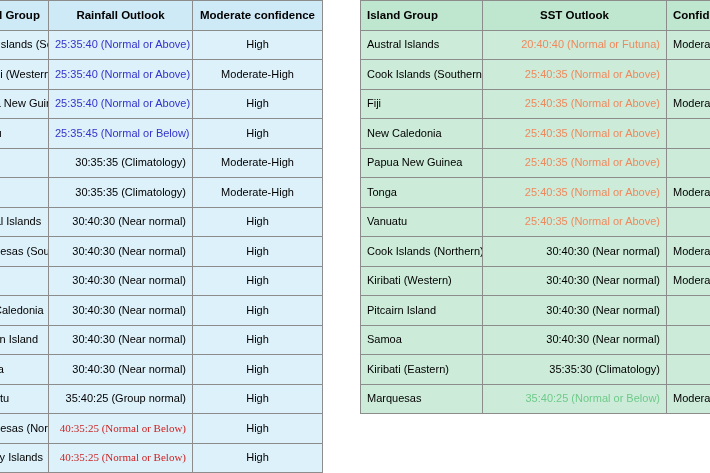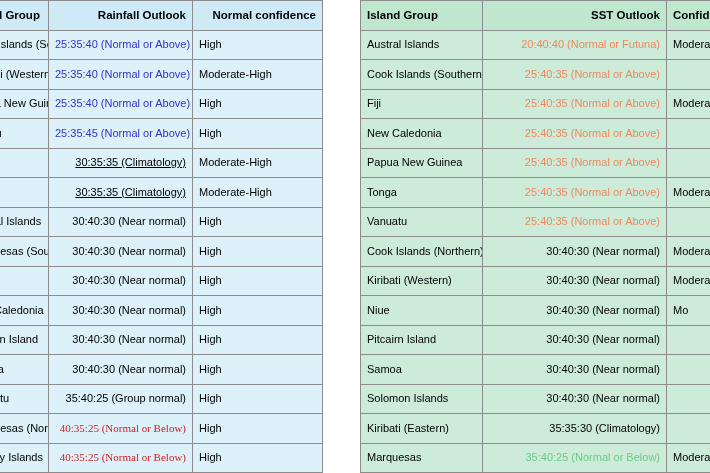--- a/index.html
+++ b/index.html
@@ -44,40 +44,40 @@
     border: 1px solid #8c8c8c;
     font-size: 11px;
     height: 28.5px;
     padding: 0 6px;
     line-height: 13px;
     white-space: nowrap;
     overflow: hidden;
   }
   thead th {
     font-weight: bold;
-    text-align: right;
+    text-align: center;
     font-size: 11.5px;
   }
   .tbl-rain thead th { background: #cfeaf7; color: #000; }
   .tbl-sst thead th { background: #bfe6cf; color: #000; }
 
   .tbl-rain td { background: #ddf1fa; }
   .tbl-sst td { background: #ccecd9; }
 
   td.group { text-align: left; }
   td.outlook { text-align: right; }
-  td.conf { text-align: left; }
+  td.conf { text-align: center; }
 
   .tbl-rain thead th.group-h { text-align: left; }
   .tbl-sst thead th.group-h { text-align: left; }
 
   .v-above { color: #3333cc; }
   .v-normal { color: #000000; }
   .v-below { color: #cc2222; font-family: Liberation Serif, serif; }
-  .v-clim { color: #000000; text-decoration: underline; }
+  .v-clim { color: #000000; }
 
   .sst-above { color: #f0885c; }
   .sst-normal { color: #000000; }
   .sst-below { color: #6fc98a; }
   .sst-clim { color: #000000; }
 
   
   .clip-left {
     width: 360px;
     overflow: hidden;
@@ -107,42 +107,42 @@
       <table class="tbl-rain">
         <colgroup>
           <col class="c-group">
           <col class="c-outlook">
           <col class="c-conf">
         </colgroup>
         <thead>
           <tr>
             <th class="group-h">Island Group</th>
             <th>Rainfall Outlook</th>
-            <th>Normal confidence</th>
+            <th>Moderate confidence</th>
           </tr>
         </thead>
         <tbody id="rain-body">
             <tr>
               <td class="group">Cook Islands (Southern)</td>
               <td class="outlook v-above">25:35:40 (Normal or Above)</td>
               <td class="conf">High</td>
             </tr>
             <tr>
               <td class="group">Kiribati (Western)</td>
               <td class="outlook v-above">25:35:40 (Normal or Above)</td>
               <td class="conf">Moderate-High</td>
             </tr>
             <tr>
               <td class="group">Papua New Guinea</td>
               <td class="outlook v-above">25:35:40 (Normal or Above)</td>
               <td class="conf">High</td>
             </tr>
             <tr>
               <td class="group">Tuvalu</td>
-              <td class="outlook v-above">25:35:45 (Normal or Above)</td>
+              <td class="outlook v-above">25:35:45 (Normal or Below)</td>
               <td class="conf">High</td>
             </tr>
             <tr>
               <td class="group">Fiji</td>
               <td class="outlook v-clim">30:35:35 (Climatology)</td>
               <td class="conf">Moderate-High</td>
             </tr>
             <tr>
               <td class="group">Tonga</td>
               <td class="outlook v-clim">30:35:35 (Climatology)</td>
@@ -258,36 +258,26 @@
               <td class="group">Cook Islands (Northern)</td>
               <td class="outlook sst-normal">30:40:30 (Near normal)</td>
               <td class="conf">Moderate</td>
             </tr>
             <tr>
               <td class="group">Kiribati (Western)</td>
               <td class="outlook sst-normal">30:40:30 (Near normal)</td>
               <td class="conf">Moderate</td>
             </tr>
             <tr>
-              <td class="group">Niue</td>
-              <td class="outlook sst-normal">30:40:30 (Near normal)</td>
-              <td class="conf">Mo</td>
-            </tr>
-            <tr>
               <td class="group">Pitcairn Island</td>
               <td class="outlook sst-normal">30:40:30 (Near normal)</td>
               <td class="conf"></td>
             </tr>
             <tr>
               <td class="group">Samoa</td>
-              <td class="outlook sst-normal">30:40:30 (Near normal)</td>
-              <td class="conf"></td>
-            </tr>
-            <tr>
-              <td class="group">Solomon Islands</td>
               <td class="outlook sst-normal">30:40:30 (Near normal)</td>
               <td class="conf"></td>
             </tr>
             <tr>
               <td class="group">Kiribati (Eastern)</td>
               <td class="outlook sst-clim">35:35:30 (Climatology)</td>
               <td class="conf"></td>
             </tr>
             <tr>
               <td class="group">Marquesas</td>

